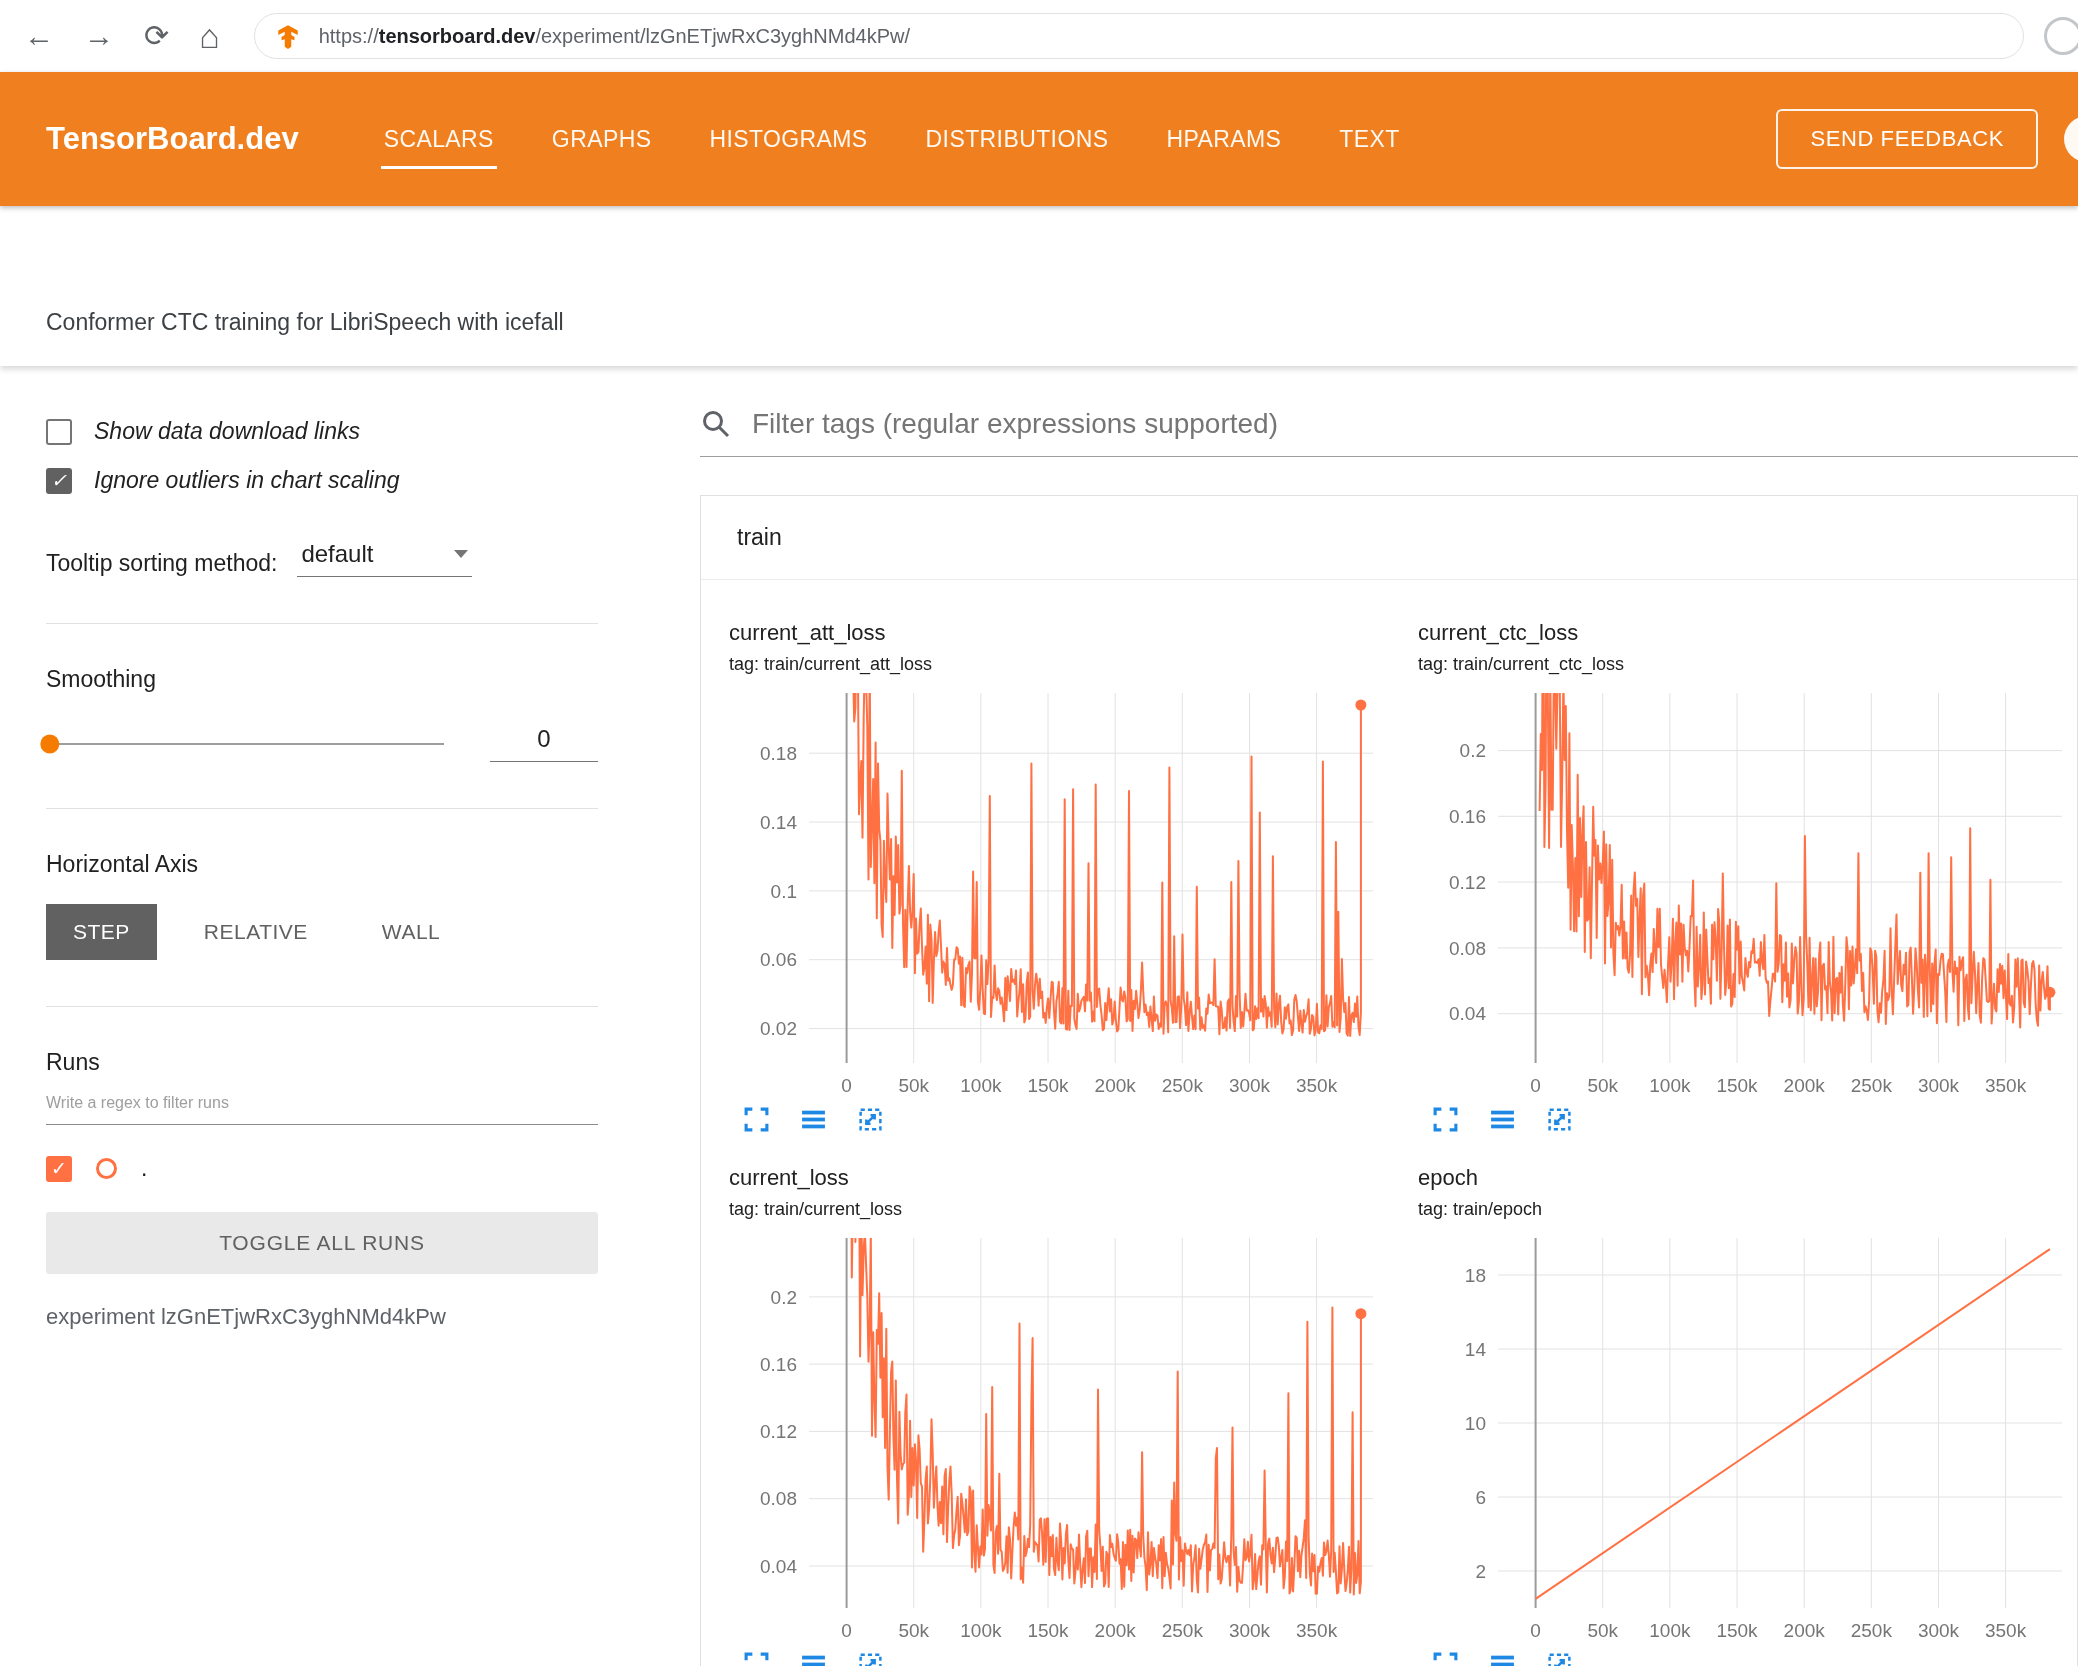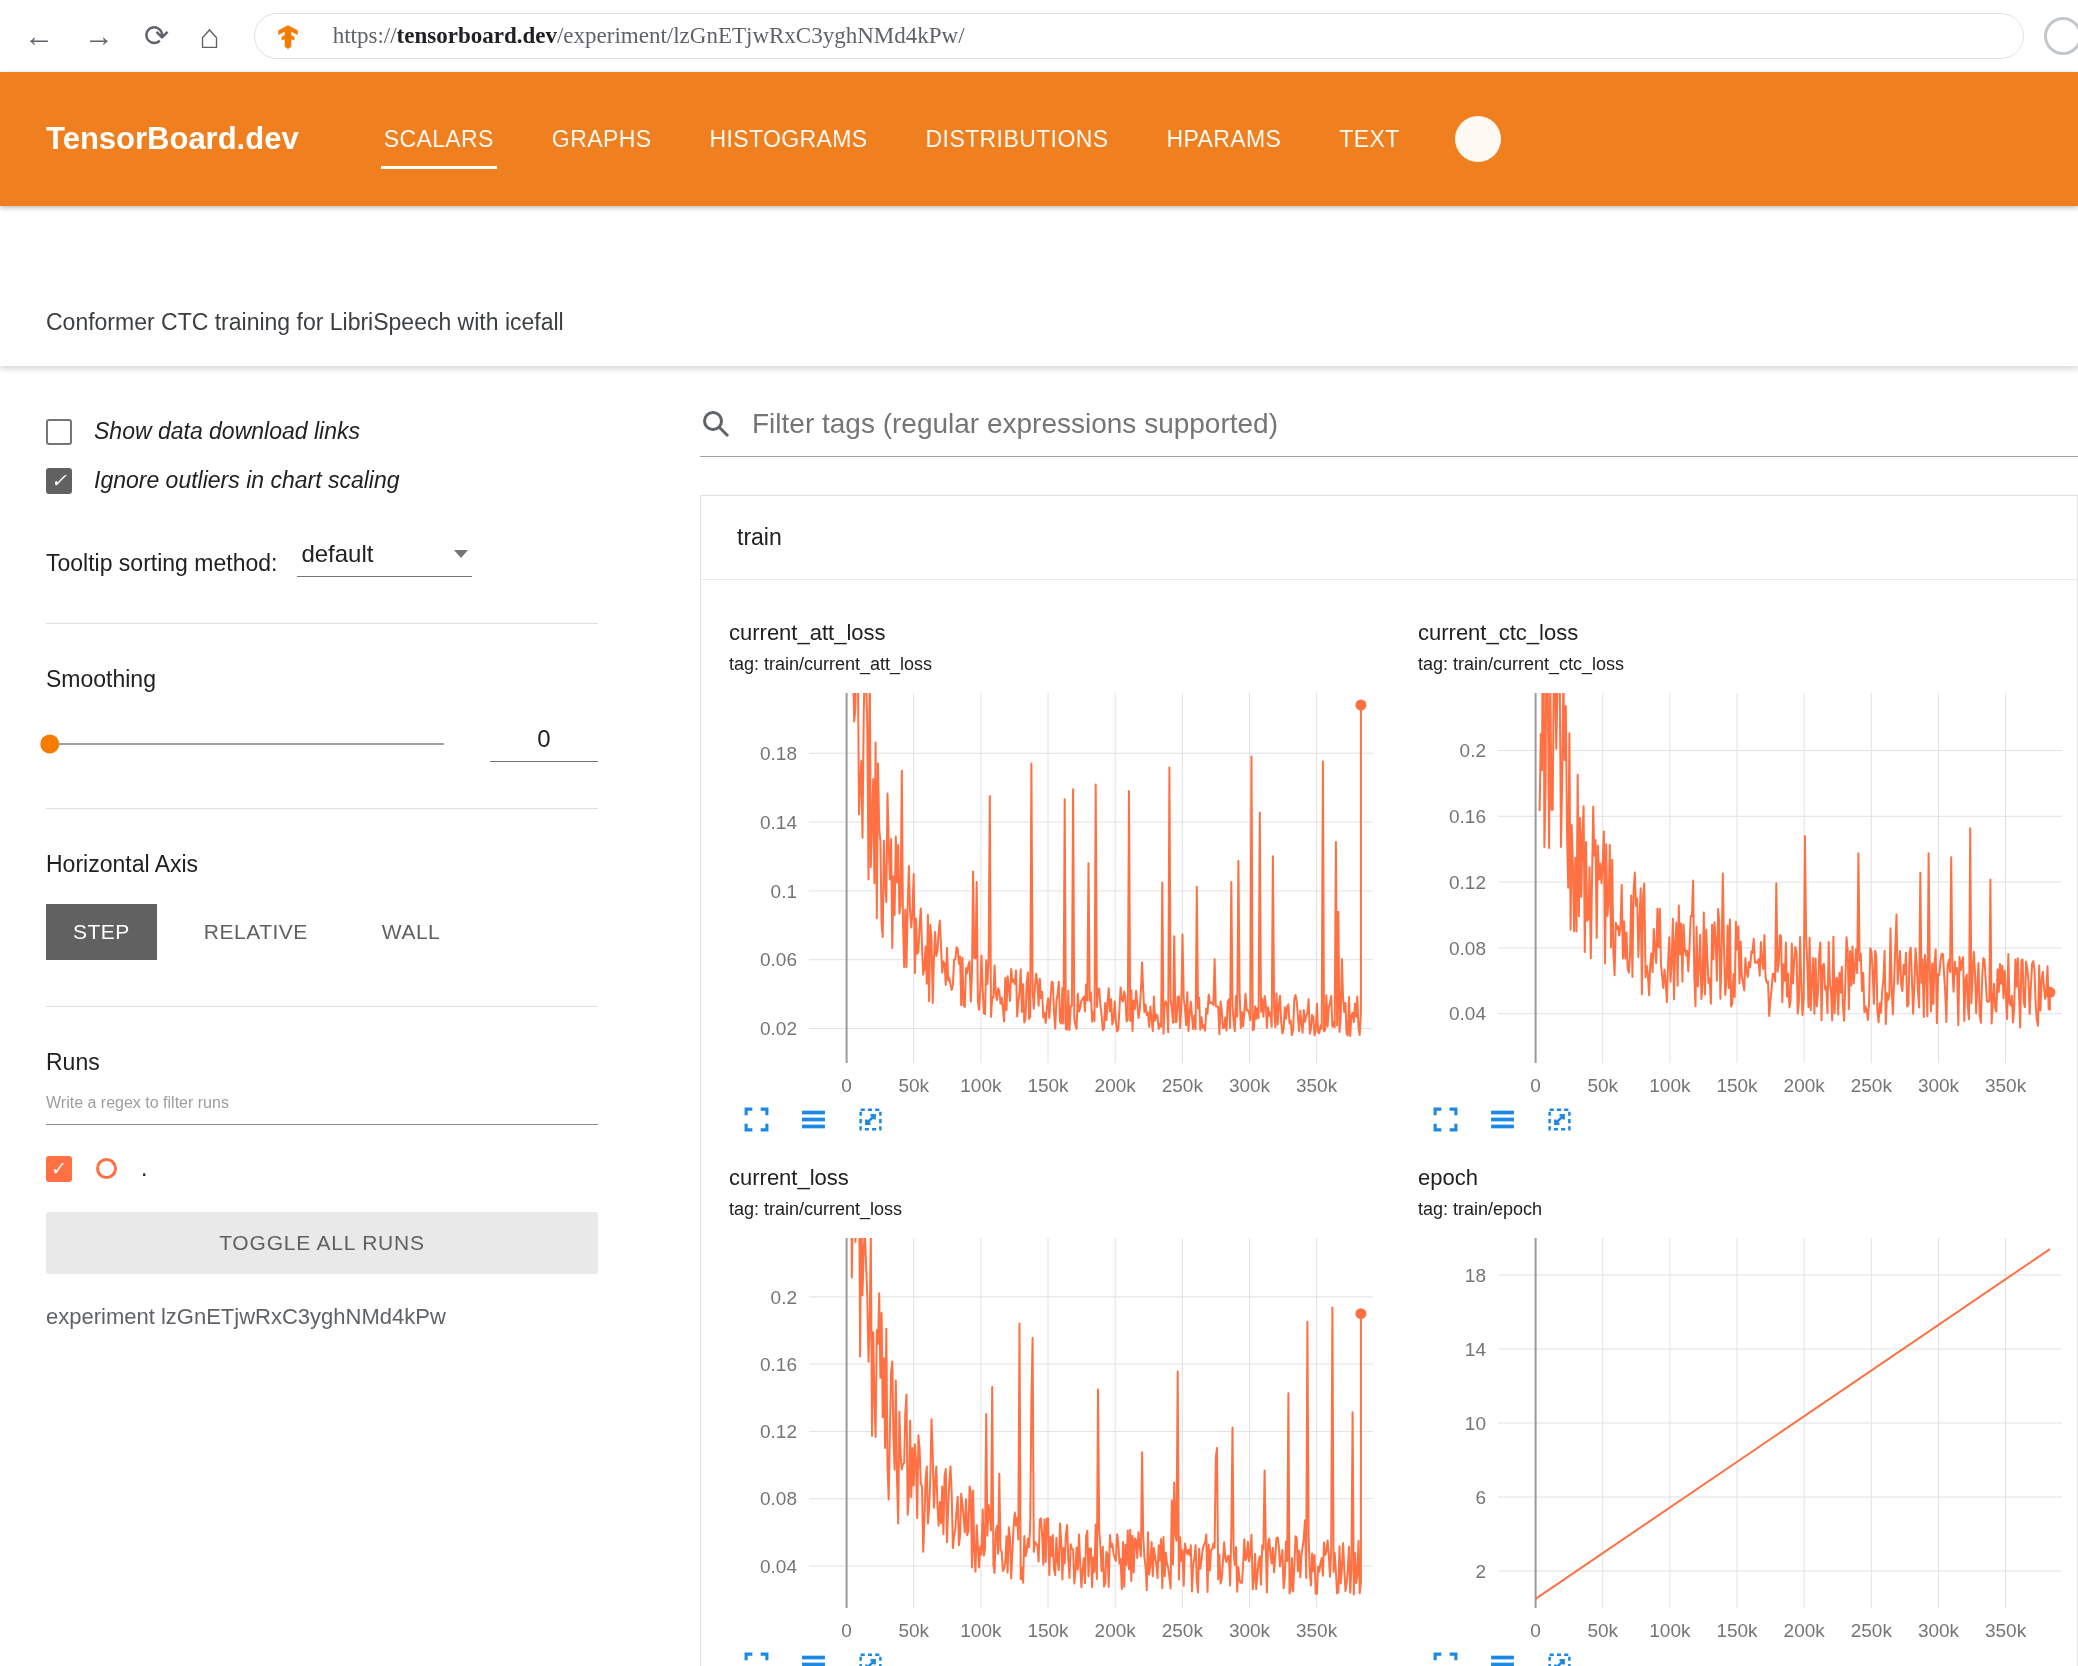--- a/index.html
+++ b/index.html
@@ -6,21 +6,21 @@
   html, body { width: 2078px; height: 1666px; overflow: hidden; background: #fff;
     font-family: "Liberation Sans", sans-serif; }
   button { font-family: inherit; cursor: pointer; }
 
   
   .browser-bar { height: 72px; display: flex; align-items: center; padding: 0 10px 0 24px; background: #fff; position: relative; }
   .nav-ic { font-size: 30px; color: #5f6368; margin-right: 30px; cursor: pointer; line-height: 1; }
   .nav-ic.home { font-size: 34px; }
   .address-bar { flex: 1; height: 46px; border: 1px solid #dfe1e5; border-radius: 23px; display: flex; align-items: center; padding: 0 20px; margin: 0 20px 0 4px; background: #fff; min-width: 0; }
   .favicon { display: inline-flex; flex: none; }
-  .url { margin-left: 32px; font-size: 23px; color: #5f6368; white-space: nowrap; overflow: hidden; font-family: Liberation Serif, serif; }
+  .url { margin-left: 18px; font-size: 20px; color: #5f6368; white-space: nowrap; overflow: hidden; }
   .url b { color: #202124; font-weight: 700; }
   .avatar { flex: none; width: 38px; height: 38px; border-radius: 50%; border: 3px solid #c3c7cb; background: #fff; margin-right: -14px; }
 
   
   .app-header { height: 134px; background: #f0801f; display: flex; align-items: center; padding: 0 0 0 46px; box-shadow: 0 2px 5px rgba(0,0,0,.25); position: relative; z-index: 3; }
   .brand { font-size: 31px; font-weight: 700; color: #fff; margin-right: 56px; flex: none; }
   .tabs { display: flex; align-items: stretch; height: 100%; }
   .tab { position: relative; display: flex; align-items: center; padding: 16px 29px; font-size: 23px; letter-spacing: .4px; color: rgba(255,255,255,.95); cursor: pointer; }
   .tab.active::after { content: ""; position: absolute; left: 26px; right: 26px; top: calc(50% + 27px); height: 3px; background: #fff; }
   .feedback-btn { margin-left: auto; flex: none; background: transparent; border: 2px solid rgba(255,255,255,.9); border-radius: 6px; color: #fff; font-size: 22px; letter-spacing: .6px; padding: 15px 32px; }
@@ -99,20 +99,21 @@
 <div class="app-header">
   <div class="brand">TensorBoard.dev</div>
   <div class="tabs">
       <div class="tab active">SCALARS</div>
       <div class="tab">GRAPHS</div>
       <div class="tab">HISTOGRAMS</div>
       <div class="tab">DISTRIBUTIONS</div>
       <div class="tab">HPARAMS</div>
       <div class="tab">TEXT</div>
     </div>
+  <button class="feedback-btn">SEND FEEDBACK</button>
   <div class="help-circle"></div>
 </div>
 
 <div class="experiment-bar">
   <div class="exp-title">Conformer CTC training for LibriSpeech with icefall</div>
 </div>
 
 <div class="content">
 
   <aside class="sidebar">

